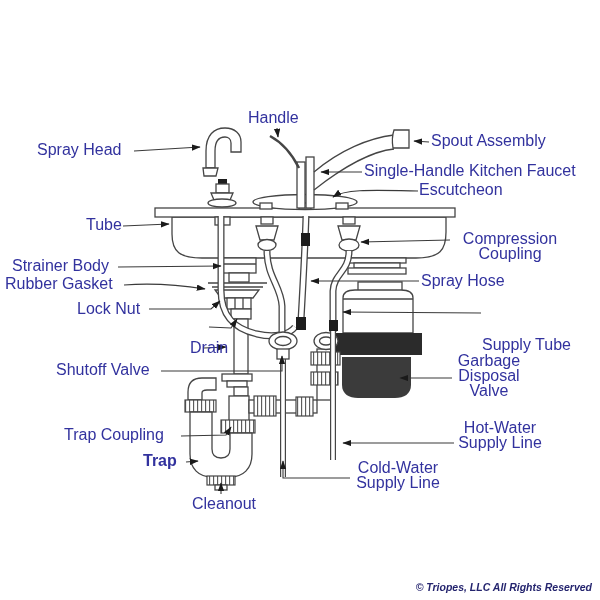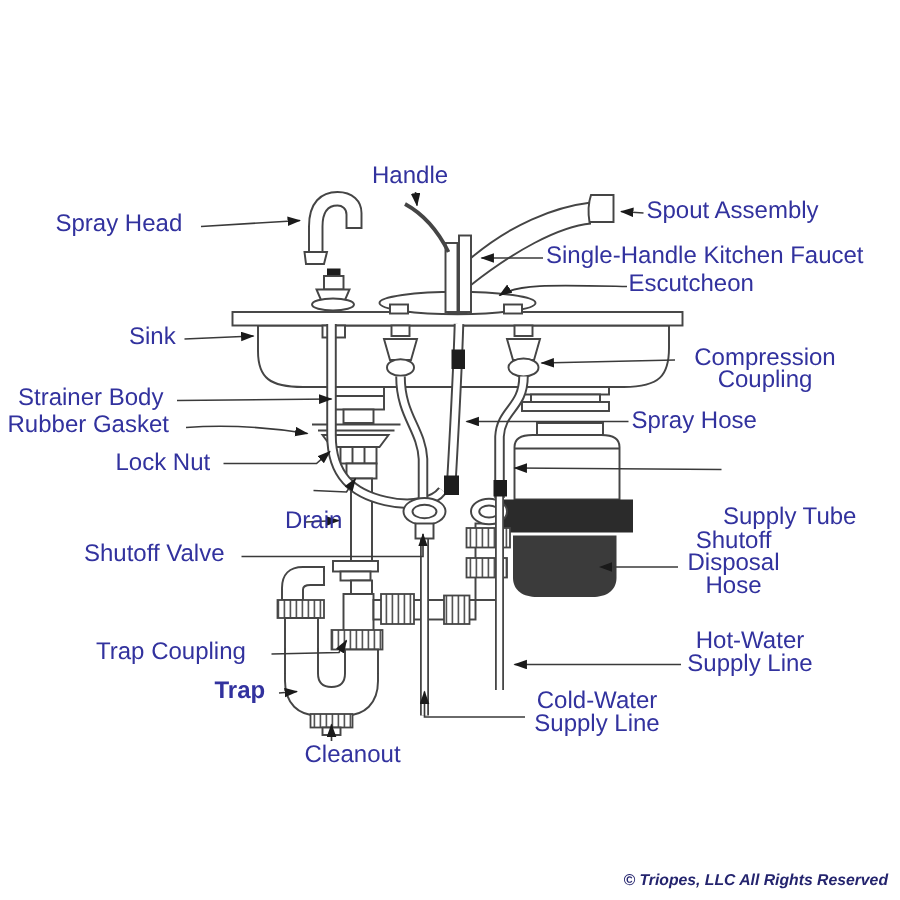--- a/index.html
+++ b/index.html
@@ -217,40 +217,40 @@
       <path class="leader" d="M454,443 L343,443" marker-end="url(#arr)"></path>
       <path class="leader" d="M350,478 L283,478 L283,461" marker-end="url(#arr)"></path>
     </g>
   </svg>
 
   <div class="lbl" style="left:248px;top:110px;">Handle</div>
   <div class="lbl" style="left:37px;top:142px;">Spray Head</div>
   <div class="lbl" style="left:364px;top:163px;">Single-Handle Kitchen Faucet</div>
   <div class="lbl" style="left:431px;top:133px;">Spout Assembly</div>
   <div class="lbl" style="left:419px;top:182px;">Escutcheon</div>
-  <div class="lbl" style="left:86px;top:217px;">Sink</div>
+  <div class="lbl" style="left:86px;top:217px;">Tube</div>
   <div class="lbl center" style="left:448px;top:231px;width:124px;">
     <div>Compression</div>
     <div>Coupling</div>
   </div>
   <div class="lbl" style="left:5px;top:276px;">Rubber Gasket</div>
   <div class="lbl" style="left:12px;top:258px;">Strainer Body</div>
   <div class="lbl" style="left:77px;top:301px;">Lock Nut</div>
   <div class="lbl" style="left:154px;top:340px;margin-left:36px;">Drain</div>
   <div class="lbl" style="left:56px;top:362px;">Shutoff Valve</div>
   <div class="lbl" style="left:421px;top:273px;">Spray Hose</div>
   <div class="lbl" style="left:482px;top:305px;margin-top:32px;">Supply Tube</div>
   <div class="lbl center" style="left:446px;top:353px;width:86px;">
-    <div>Shutoff</div>
+    <div>Garbage</div>
     <div>Disposal</div>
-    <div>Hose</div>
+    <div>Valve</div>
   </div>
   <div class="lbl" style="left:64px;top:427px;">Trap Coupling</div>
   <div class="lbl" style="left:143px;top:453px;font-weight:bold;">Trap</div>
-  <div class="lbl" style="left:203px;top:496px;">Cleanout</div>
+  <div class="lbl" style="left:192px;top:496px;">Cleanout</div>
   <div class="lbl center" style="left:444px;top:420px;width:112px;">
     <div>Hot-Water</div>
     <div>Supply Line</div>
   </div>
   <div class="lbl center" style="left:342px;top:460px;width:112px;">
     <div>Cold-Water</div>
     <div>Supply Line</div>
   </div>
 
   <div id="copyright">© Triopes, LLC All Rights Reserved</div>

